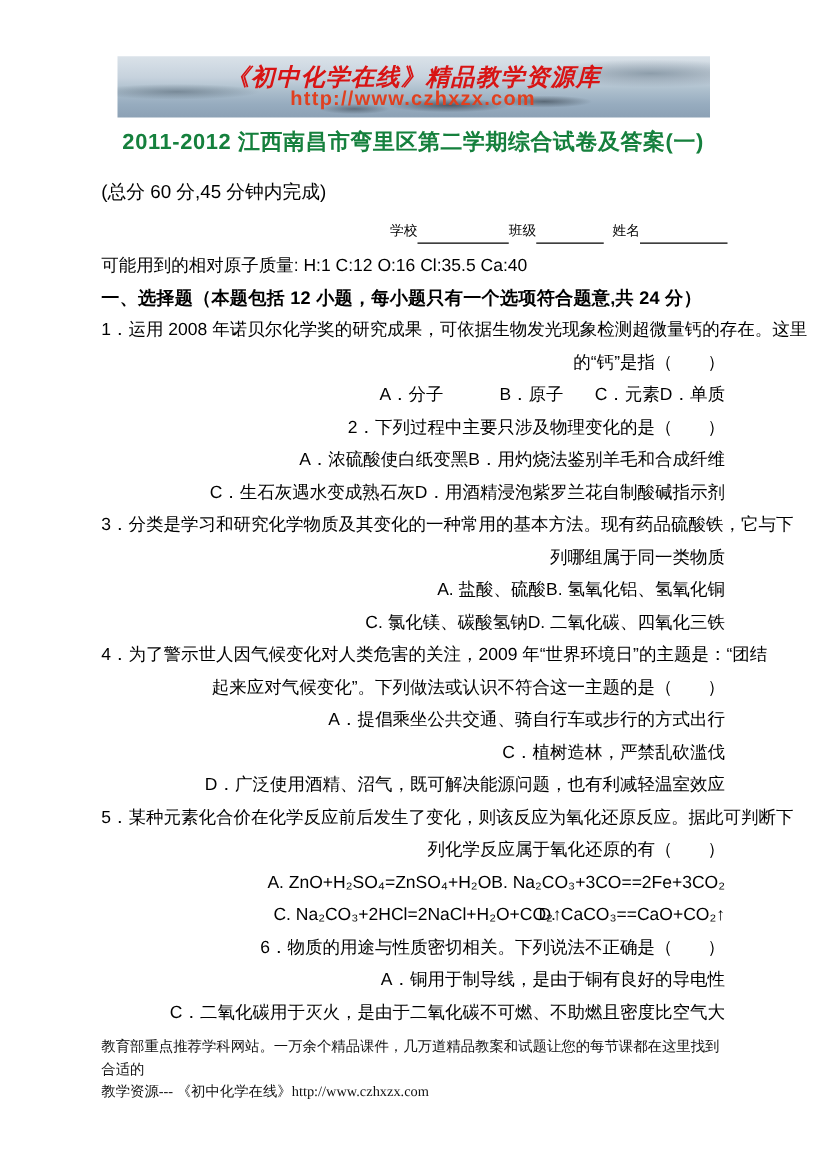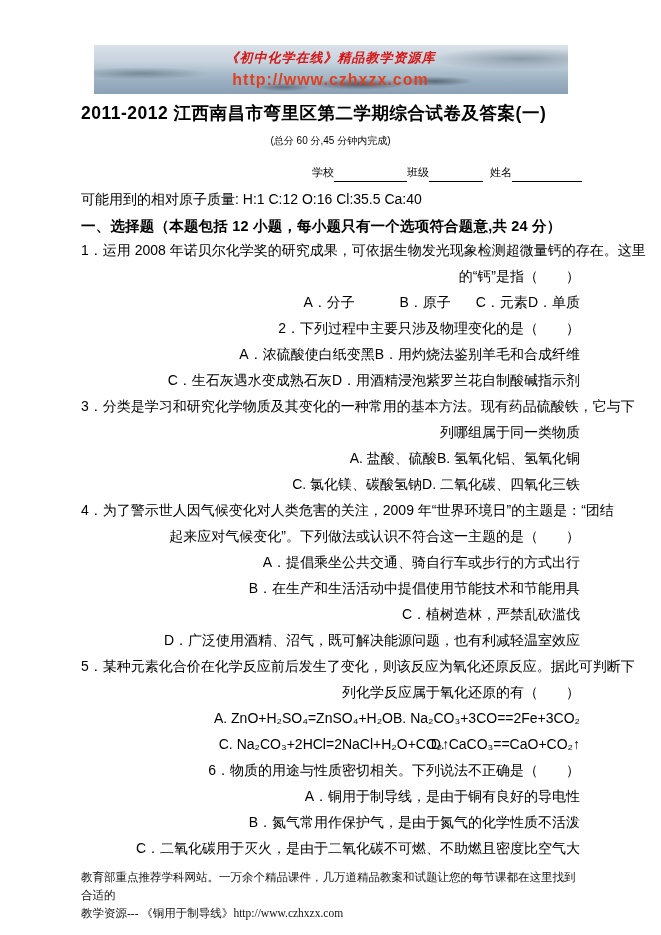--- a/index.html
+++ b/index.html
@@ -17,34 +17,34 @@
       radial-gradient(ellipse 130px 16px at 90% 28%, rgba(92,112,128,.55), transparent 70%),
       radial-gradient(ellipse 95px 9px at 10% 58%, rgba(72,88,102,.5), transparent 70%),
       radial-gradient(ellipse 70px 8px at 56% 80%, rgba(38,48,58,.65), transparent 70%),
       radial-gradient(ellipse 55px 7px at 72% 74%, rgba(38,48,58,.55), transparent 70%),
       radial-gradient(ellipse 40px 6px at 40% 86%, rgba(45,55,65,.5), transparent 70%),
       linear-gradient(180deg,#dae2e9 0%,#c6d2dd 35%,#adbfcd 55%,#97acbf 78%,#8ca1b5 100%);
   }
   .banner-title {
     position:absolute; top:4px; left:0; right:0; text-align:center;
     font-family:"Liberation Serif", serif; font-style:italic; font-weight:bold;
-    font-size:13px; color:#d81414; letter-spacing:1px; white-space:nowrap;
+    font-size:19px; color:#d81414; letter-spacing:1px; white-space:nowrap;
   }
   .banner-url {
     position:absolute; top:26px; left:0; right:0; text-align:center;
     font-family:"Liberation Sans", sans-serif; font-weight:bold;
     font-size:16px; color:#e0401f; letter-spacing:1px;
   }
 
   
   .title {
-    margin:8px 0 0; text-align:left; font-size:17.5px; font-weight:bold;
-    color:#000000; letter-spacing:.5px; line-height:22px;
+    margin:8px 0 0; text-align:center; font-size:17.5px; font-weight:bold;
+    color:#15803d; letter-spacing:.5px; line-height:22px;
   }
-  .subtitle { margin-top:8px; text-align:center; font-size:10px; line-height:18px; }
+  .subtitle { margin-top:21px; text-align:left; font-size:15px; line-height:18px; }
 
   
   .student-info { margin-top:12px; padding-left:231px; font-size:11px; line-height:20px; white-space:nowrap; }
   .blank { display:inline-block; border-bottom:1px solid #000; height:14px; vertical-align:bottom; }
   .blank-school { width:73px; }
   .blank-class  { width:54px; margin-right:7px; }
   .blank-name   { width:70px; }
 
   .atomic-mass { margin-top:7px; font-size:14px; line-height:20px; }
   .section-heading { margin:6px 0 0; font-size:14.5px; font-weight:bold; line-height:22px; letter-spacing:.2px; }
@@ -119,43 +119,41 @@
     </div>
     <div class="qline">
       <span class="opt w160">C.  氯化镁、碳酸氢钠</span><span class="opt">D.  二氧化碳、四氧化三铁</span>
     </div>
   </div>
 
   <div>
     <div class="qline">4．为了警示世人因气候变化对人类危害的关注，2009 年“世界环境日”的主题是：“团结</div>
     <div class="qline ind32">起来应对气候变化”。下列做法或认识不符合这一主题的是（　　）</div>
     <div class="qline">A．提倡乘坐公共交通、骑自行车或步行的方式出行</div>
-    <div class="qline ind7">B．在生产和生活活动中提倡使用节能技术和节能用具</div>
     <div class="qline ind11">C．植树造林，严禁乱砍滥伐</div>
     <div class="qline">D．广泛使用酒精、沼气，既可解决能源问题，也有利减轻温室效应</div>
   </div>
 
   <div>
     <div class="qline">5．某种元素化合价在化学反应前后发生了变化，则该反应为氧化还原反应。据此可判断下</div>
     <div class="qline">列化学反应属于氧化还原的有（　　）</div>
     <div class="qline q5row">
       <span class="opt first">A. ZnO+H₂SO₄=ZnSO₄+H₂O</span><span class="opt">B. Na₂CO₃+3CO==2Fe+3CO₂</span>
     </div>
     <div class="qline q5row">
       <span class="opt first">C. Na₂CO₃+2HCl=2NaCl+H₂O+CO₂↑</span><span class="opt">D. CaCO₃==CaO+CO₂↑</span>
     </div>
   </div>
 
   <div>
     <div class="qline ind17">6．物质的用途与性质密切相关。下列说法不正确是（　　）</div>
     <div class="qline ind22">A．铜用于制导线，是由于铜有良好的导电性</div>
-    <div class="qline ind22">B．氮气常用作保护气，是由于氮气的化学性质不活泼</div>
     <div class="qline ind22">C．二氧化碳用于灭火，是由于二氧化碳不可燃、不助燃且密度比空气大</div>
   </div>
 
   <div class="footer">
     <div>教育部重点推荐学科网站。一万余个精品课件，几万道精品教案和试题让您的每节课都在这里找到合适的</div>
     <div>
-      <span>教学资源--- 《铜用于制导线》</span><span>http://www.czhxzx.com</span>
+      <span>教学资源--- 《初中化学在线》</span><span>http://www.czhxzx.com</span>
     </div>
   </div>
 
 </div>
 
 </body></html>

